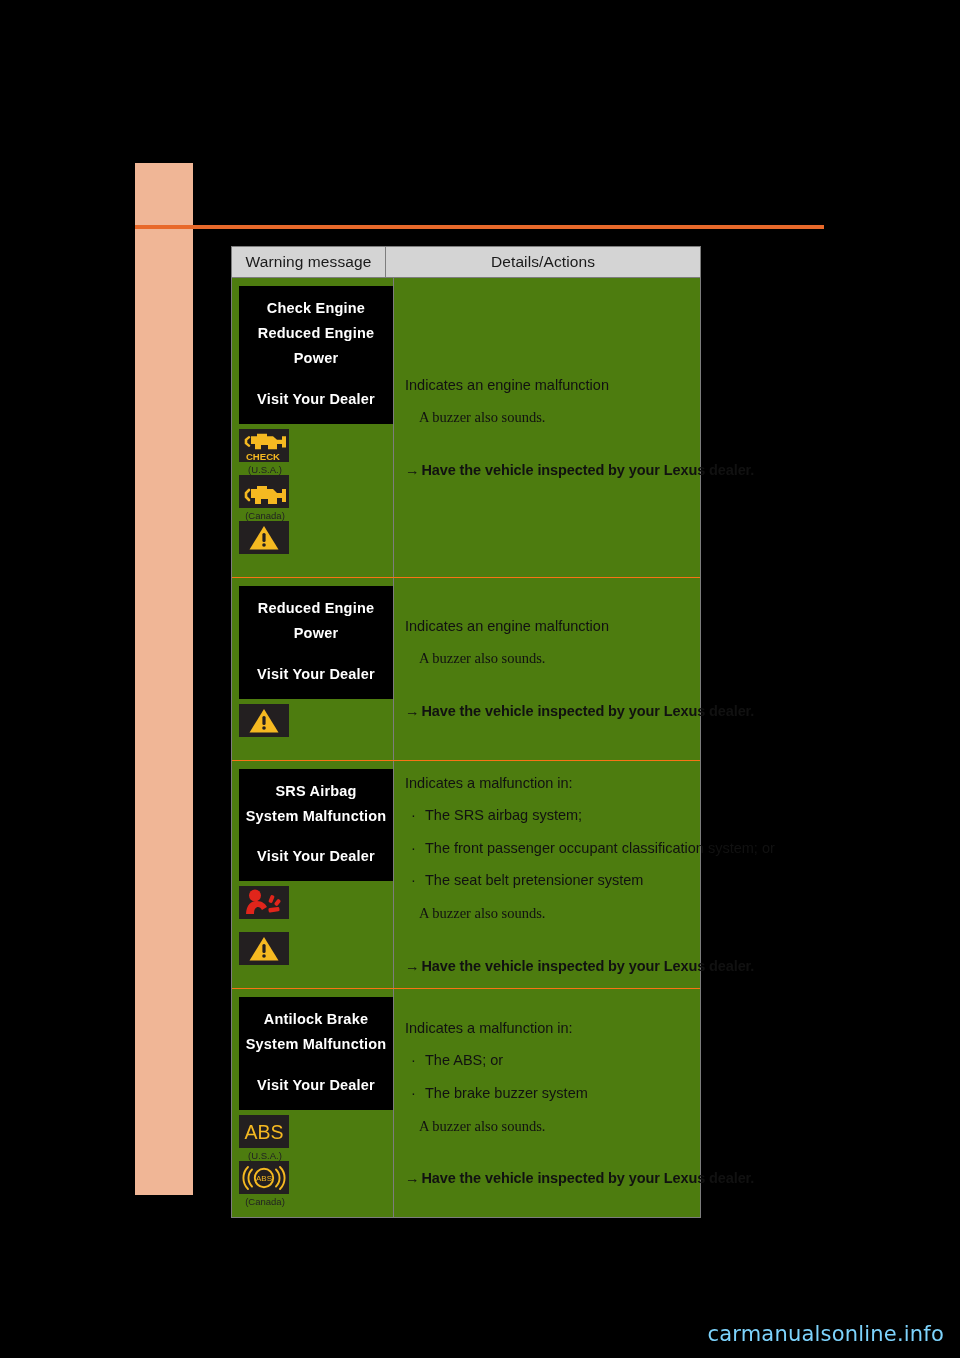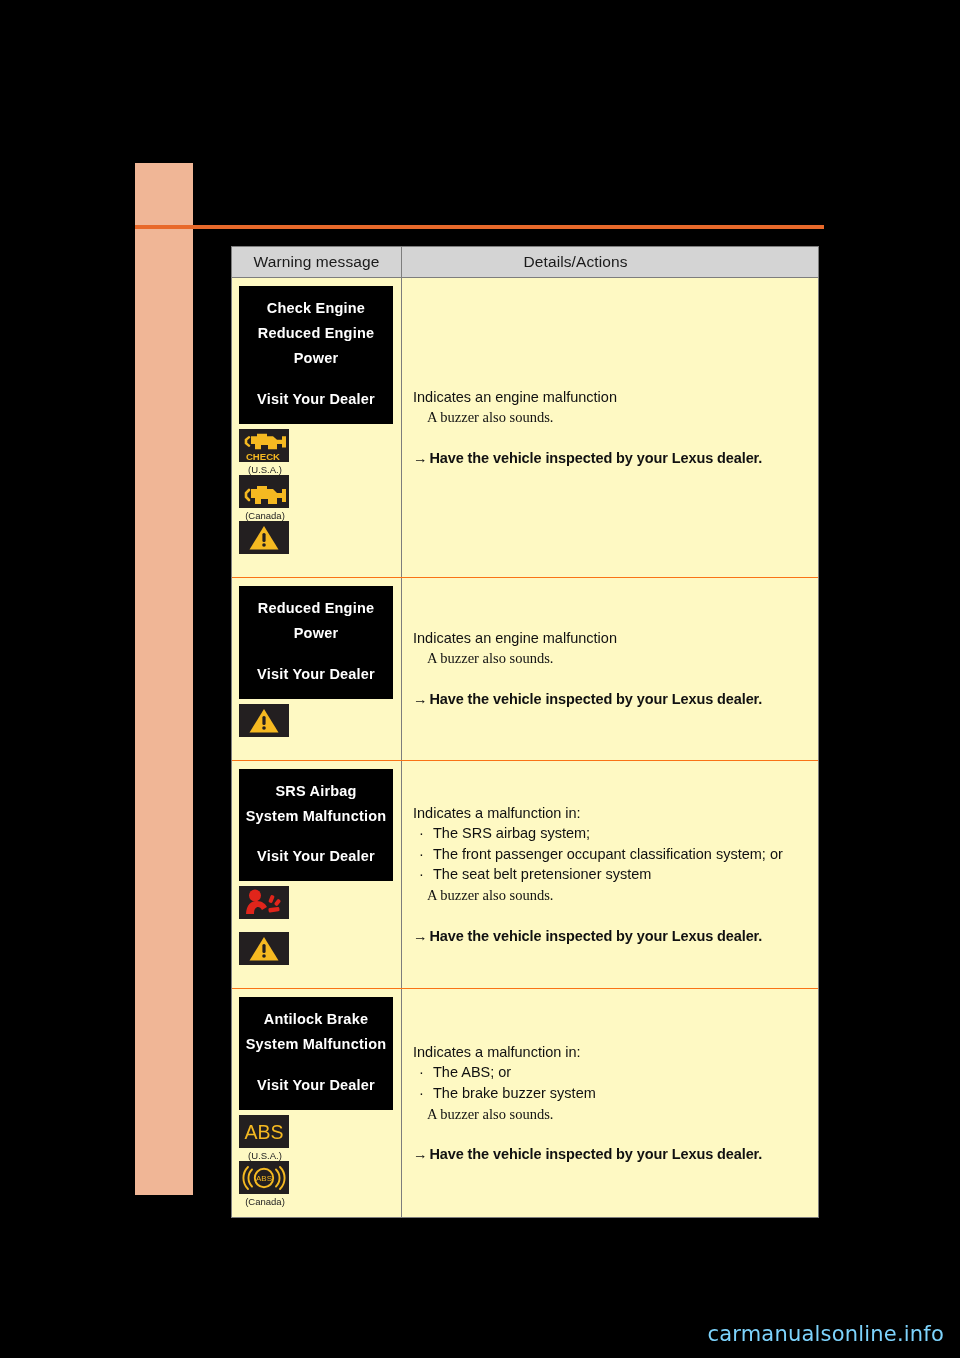--- a/index.html
+++ b/index.html
@@ -42,24 +42,24 @@
     font-size: 21px;
     letter-spacing: 0.2px;
     font-family: "DejaVu Sans", sans-serif;
   }
 
   
   .table {
     position: absolute;
     left: 231px;
     top: 246px;
-    width: 588px;
+    width: 470px;
     border: 1px solid #7d7d7d;
     box-sizing: border-box;
-    background: #fef9c3;
+    background: #4d7c0f;
   }
   .thead {
     display: flex;
     background: #d4d4d4;
     border-bottom: 1px solid #7d7d7d;
     height: 30px;
   }
   .th {
     display: flex;
     align-items: center;
@@ -83,20 +83,21 @@
     border-right: 1px solid #7d7d7d;
     padding: 8px 0 10px 7px;
   }
   .cell-det {
     width: 347px;
     box-sizing: border-box;
     padding: 10px 8px 10px 11px;
     display: flex;
     flex-direction: column;
     justify-content: center;
+    gap: 12px;
   }
 
   
   .mid-panel {
     width: 154px;
     background: #000000;
     color: #ffffff;
     text-align: center;
     font-weight: bold;
     font-size: 14.5px;

